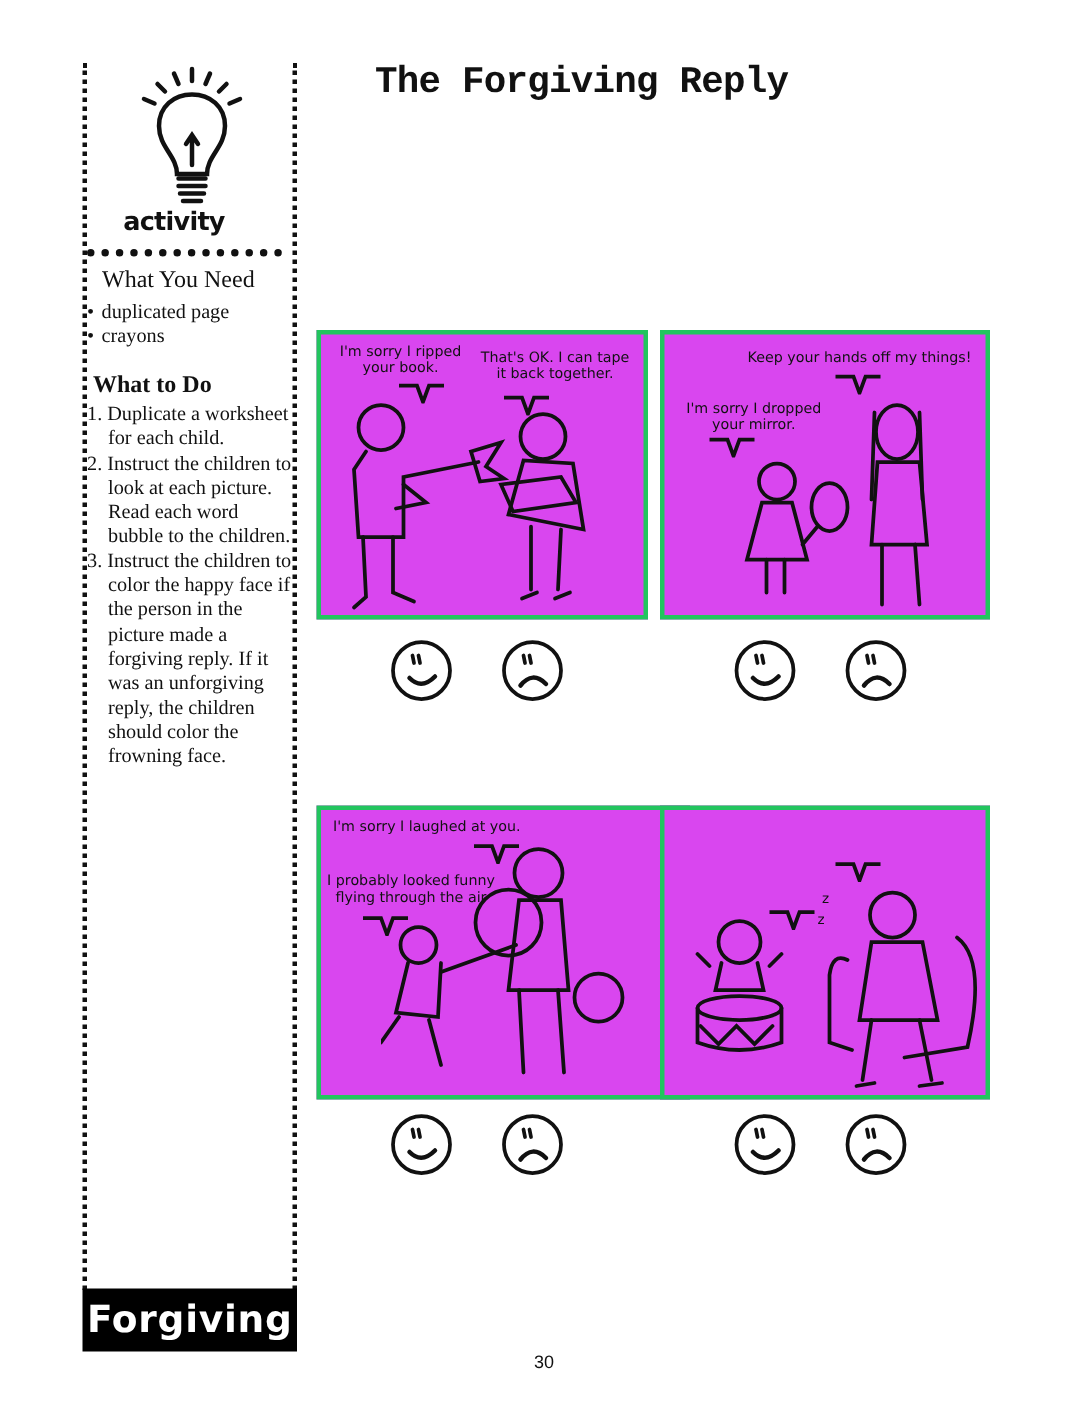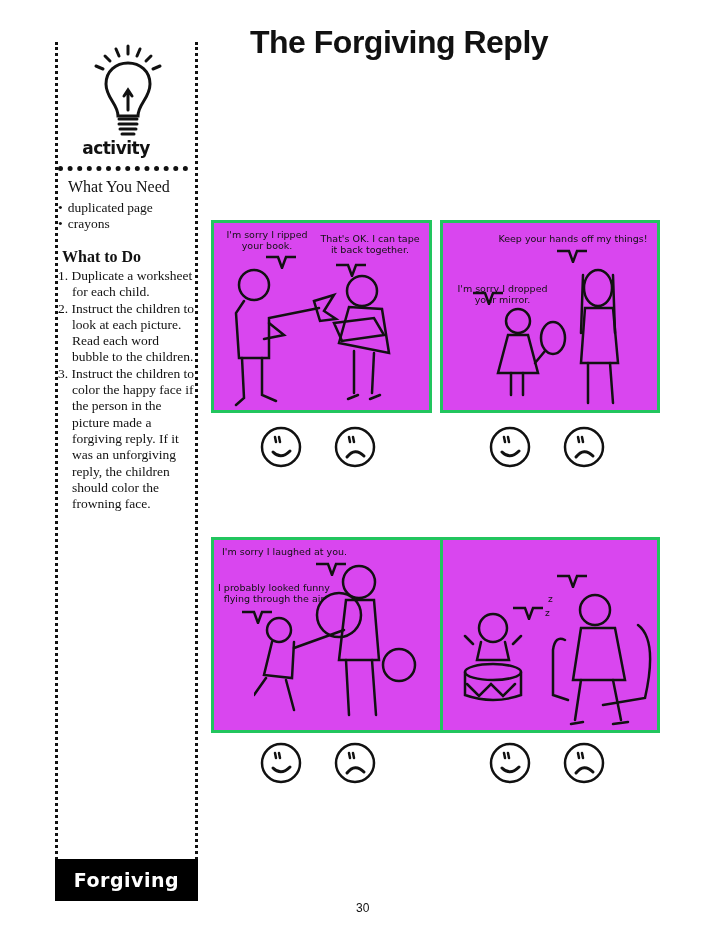--- a/index.html
+++ b/index.html
@@ -9,26 +9,26 @@
   #dl-right { left:195px; height:818px; }
   .bulb { position:absolute; left:45px; top:6px; width:80px; height:100px; }
   .activity { position:absolute; left:56px; top:138px; width:120px; text-align:center; font-family:"DejaVu Sans", sans-serif; font-weight:bold; font-size:17px; letter-spacing:-0.5px; }
   .dots-row { position:absolute; left:58px; top:166px; width:130px; border-top:5px dotted #111; }
   .need-h { position:absolute; left:68px; top:178px; font-size:16px; font-weight:normal; }
   .need-list { position:absolute; left:58px; top:200px; font-size:13.5px; line-height:16px; list-style:none; margin:0; padding:0; }
   .need-list li::before { content:"\2022"; margin-right:5px; }
   .todo-h { position:absolute; left:64px; top:248px; font-size:16px; font-weight:bold; }
   .todo-list { position:absolute; left:58px; top:268px; width:140px; font-size:13.5px; line-height:16.3px; margin:0; padding:0; list-style:none; }
   .todo-list li { padding-left:14px; text-indent:-14px; }
-  .title { position:absolute; left:250px; top:24px; font-family:Liberation Sans, sans-serif; font-weight:bold; font-size:32px; letter-spacing:-0.5px; }
+  .title { position:absolute; left:250px; top:40px; font-family:Liberation Mono, monospace; font-weight:bold; font-size:25px; letter-spacing:-0.5px; }
   .panel { position:absolute; border:3px solid #22c55e; background:#d946ef; box-sizing:border-box; }
   .bubble { position:absolute; font-family:"DejaVu Sans", sans-serif; font-size:9.5px; line-height:11px; text-align:center; color:#111; }
   .tail { position:absolute; width:34px; height:14px; }
   .face { position:absolute; width:42px; height:42px; }
-  .footer { position:absolute; left:55px; top:859px; width:143px; height:42px; background:#000; color:#fff; font-family:"DejaVu Sans", sans-serif; font-weight:bold; font-size:19px; text-align:center; line-height:42px; letter-spacing:0.5px; }
+  .footer { position:absolute; left:55px; top:859px; width:143px; height:42px; background:#000; color:#fff; font-family:"DejaVu Sans", sans-serif; font-weight:bold; font-size:25px; text-align:center; line-height:42px; letter-spacing:0.5px; }
   .pagenum { position:absolute; left:356px; top:901px; font-family:"Liberation Sans", sans-serif; font-weight:normal; font-size:12px; }
   .figure { position:absolute; }
 </style>
 </head>
 <body>
 
 <div id="dl-left" class="dotline"></div>
 <div id="dl-right" class="dotline"></div>
 
 <svg class="bulb" style="left:88px;top:44px;" viewBox="0 0 80 100">
@@ -82,21 +82,21 @@
       <circle cx="138" cy="28" r="15"></circle>
       <path d="M125 44 L115 80 L165 90 L158 46 Z"></path>
       <path d="M110 60 L150 55 L160 72 L118 78 Z"></path>
       <path d="M130 88 L130 130 M150 90 L148 130 M124 136 L134 132 M146 136 L156 132"></path>
     </g>
   </svg>
 </div>
 
 <div class="panel" style="left:440px;top:220px;width:220px;height:193px;">
   <div class="bubble" style="left:50px;top:10px;width:160px;">Keep your hands off my things!</div>
-  <div class="bubble" style="left:12px;top:60px;width:95px;">I'm sorry I dropped your mirror.</div>
+  <div class="bubble" style="left:12px;top:44px;width:95px;">I'm sorry I dropped your mirror.</div>
   <svg class="tail" style="left:112px;top:26px;" viewBox="0 0 34 14">
       <path d="M2 2 H14 L18 13 L22 2 H32" stroke="#111" stroke-width="2.5" fill="none"></path>
     </svg>
   <svg class="tail" style="left:28px;top:68px;" viewBox="0 0 34 14">
       <path d="M2 2 H14 L18 13 L22 2 H32" stroke="#111" stroke-width="2.5" fill="none"></path>
     </svg>
   <svg class="figure" style="left:40px;top:40px;" width="175" height="148" viewBox="0 0 175 148">
     <g stroke="#111" stroke-width="2.5" fill="none" stroke-linecap="round">
       <circle cx="35" cy="58" r="12"></circle>
       <path d="M25 72 L15 110 L55 110 L45 72 Z"></path>

